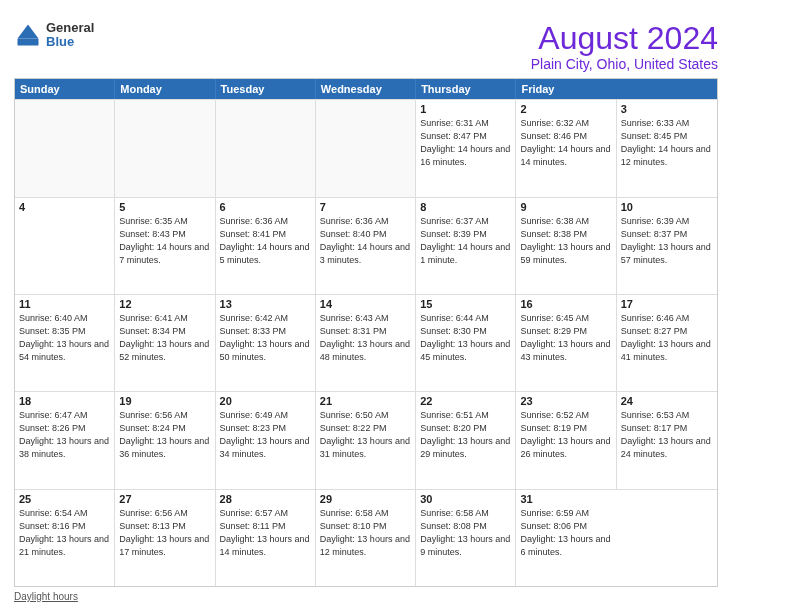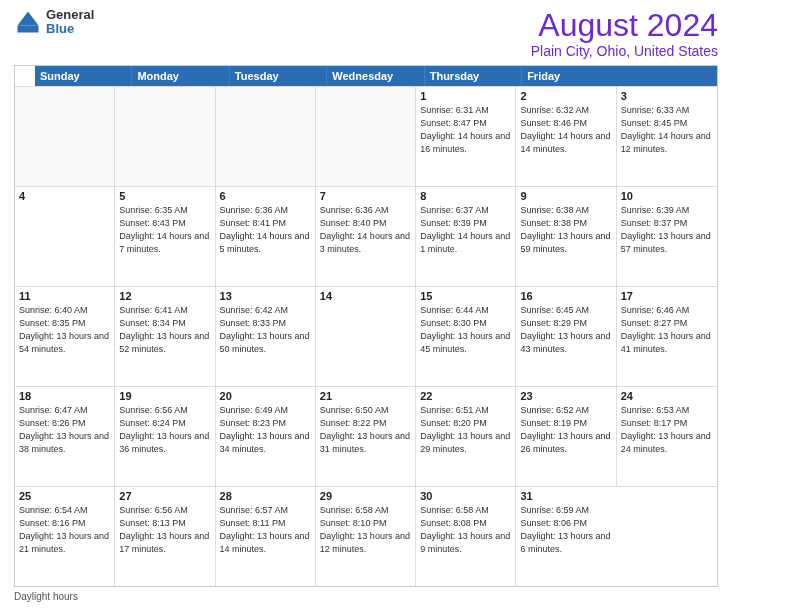--- a/index.html
+++ b/index.html
@@ -6,21 +6,21 @@
     body {
       font-family: Arial, sans-serif;
       background: #fff;
       width: 792px;
       height: 612px;
       overflow: hidden;
     }
     .page {
       width: 732px;
       height: 612px;
-      padding: 8px 14px 10px 14px;
+      padding: 21px 14px 10px 14px;
       display: flex;
       flex-direction: column;
     }
     .header {
       display: flex;
       justify-content: space-between;
       align-items: flex-start;
       margin-bottom: 6px;
     }
     .logo {
@@ -58,21 +58,20 @@
     .calendar {
       flex: 1;
       display: flex;
       flex-direction: column;
       border: 1px solid #ccc;
     }
     .cal-header {
       display: grid;
       grid-template-columns: repeat(7, 1fr);
       background: #2a6db5;
-      margin-left: 20px;
     }
     .cal-header-cell {
       color: #fff;
       font-size: 11px;
       font-weight: bold;
       padding: 4px 5px;
       text-align: left;
       border-right: 1px solid #3a7dc5;
     }
     .cal-header-cell:last-child { border-right: none; }
@@ -106,20 +105,21 @@
     }
     .cell-info {
       font-size: 9px;
       line-height: 1.45;
       color: #333;
     }
     .footer {
       margin-top: 4px;
       font-size: 10px;
       color: #555;
+      text-decoration: underline;
     }
   </style>
 </head>
 <body>
 
 <div class="page">
   <div class="header">
     <div class="logo">
       <svg class="logo-icon" viewBox="0 0 32 32">
         <polygon points="16,4 28,20 4,20" fill="#2a6db5"></polygon>
@@ -225,20 +225,23 @@
 Daylight: 13 hours and 52 minutes.</div>
           </div>
           <div class="cal-cell">
             <span class="day-num">13</span>
             <div class="cell-info">Sunrise: 6:42 AM
 Sunset: 8:33 PM
 Daylight: 13 hours and 50 minutes.</div>
           </div>
           <div class="cal-cell">
             <span class="day-num">14</span>
+            <div class="cell-info">Sunrise: 6:43 AM
+Sunset: 8:31 PM
+Daylight: 13 hours and 48 minutes.</div>
           </div>
           <div class="cal-cell">
             <span class="day-num">15</span>
             <div class="cell-info">Sunrise: 6:44 AM
 Sunset: 8:30 PM
 Daylight: 13 hours and 45 minutes.</div>
           </div>
           <div class="cal-cell">
             <span class="day-num">16</span>
             <div class="cell-info">Sunrise: 6:45 AM

